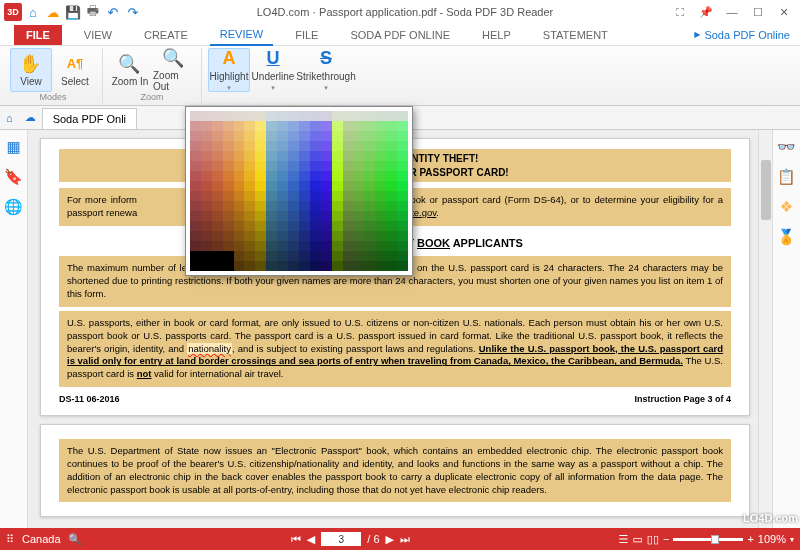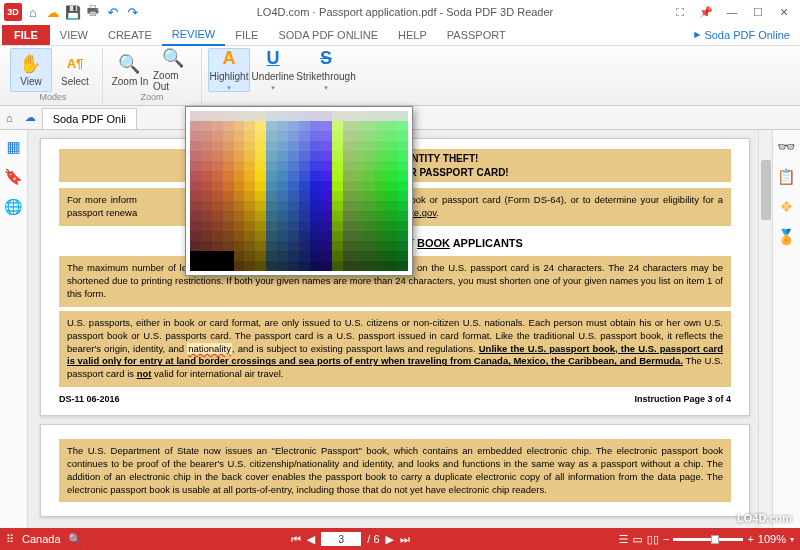--- a/index.html
+++ b/index.html
@@ -8,21 +8,21 @@
 
 .titlebar { height:24px; background:#fff; display:flex; align-items:center; padding:0 4px; font-size:11px; color:#333; }
 .titlebar .left-icons { display:flex; gap:2px; align-items:center; }
 .titlebar .left-icons span { width:18px; height:18px; display:flex; align-items:center; justify-content:center; font-size:13px; }
 .titlebar .title { flex:1; text-align:center; color:#555; }
 .titlebar .win-ctrls { display:flex; gap:2px; }
 .titlebar .win-ctrls span { width:24px; height:18px; display:flex; align-items:center; justify-content:center; font-size:11px; color:#666; }
 
 
 .tabs { height:22px; display:flex; align-items:center; padding:0 2px; font-size:11px; border-bottom:1px solid #ddd; }
-.tabs .tab { padding:4px 10px; color:#666; cursor:pointer; }
+.tabs .tab { padding:4px 10px; color:#666; cursor:pointer;margin-left:12px; }
 .tabs .tab.file { background:#d32f2f; color:#fff; font-weight:bold; padding:4px 12px; }
 .tabs .tab.active { color:#1976d2; border-bottom:2px solid #1976d2; }
 .tabs .spacer { flex:1; }
 .tabs .online { color:#1976d2; font-size:11px; padding-right:8px; display:flex; align-items:center; gap:4px;}
 .tabs .online::before { content:"▶"; font-size:8px;}
 
 
 .ribbon { height:60px; background:linear-gradient(#fdfdfd,#f0f0f0); border-bottom:1px solid #ccc; display:flex; padding:2px 4px; }
 .rgroup { display:flex; flex-direction:column; align-items:center; border-right:1px solid #ddd; padding:0 6px; }
 .rgroup .btns { display:flex; gap:2px; flex:1; align-items:center;}
@@ -60,21 +60,21 @@
 
 .status { position:absolute; bottom:0; left:0; right:0; height:22px; background:#d32f2f; color:#fff; display:flex; align-items:center; font-size:11px; padding:0 6px; gap:8px;}
 .status .sep { flex:1; }
 .status .pgctrl { display:flex; align-items:center; gap:6px;}
 .status .pgctrl input { width:40px; height:14px; font-size:10px; text-align:center; border:none; background:#fff; color:#333;}
 .status .zoom { display:flex; align-items:center; gap:4px;}
 .status .zoom .track { width:70px; height:3px; background:#fff; position:relative;}
 .status .zoom .track .knob { position:absolute; left:38px; top:-3px; width:8px; height:9px; background:#fff; border:1px solid #aaa;}
 .status span { cursor:pointer; }
 
-.watermark { position:absolute; right:8px; bottom:26px; font-size:11px; color:#fff; text-shadow:0 0 3px rgba(0,0,0,0.6); font-weight:bold; z-index:60;}
+.watermark { position:absolute; right:2px; bottom:26px; font-size:11px; color:#fff; text-shadow:0 0 3px rgba(0,0,0,0.6); font-weight:bold; z-index:60;}
 </style>
 </head>
 <body>
 
 <div class="titlebar">
   <div class="left-icons">
     <span style="background:#d32f2f;color:#fff;font-size:9px;font-weight:bold;border-radius:2px;">3D</span>
     <span style="color:#1976d2">⌂</span>
     <span style="color:#ff9800">☁</span>
     <span style="color:#1976d2">💾</span>
@@ -93,21 +93,21 @@
 </div>
 
 <div class="tabs">
   <div class="tab file">FILE</div>
   <div class="tab">VIEW</div>
   <div class="tab">CREATE</div>
   <div class="tab active">REVIEW</div>
   <div class="tab">FILE</div>
   <div class="tab">SODA PDF ONLINE</div>
   <div class="tab">HELP</div>
-  <div class="tab">PASSPORT</div>
+  <div class="tab">STATEMENT</div>
   <div class="spacer"></div>
   <div class="online">Soda PDF Online</div>
 </div>
 
 <div class="ribbon">
   <div class="rgroup">
     <div class="btns">
       <div class="rbtn sel">
           <span class="ico blue">✋</span>
           <span>View</span>

